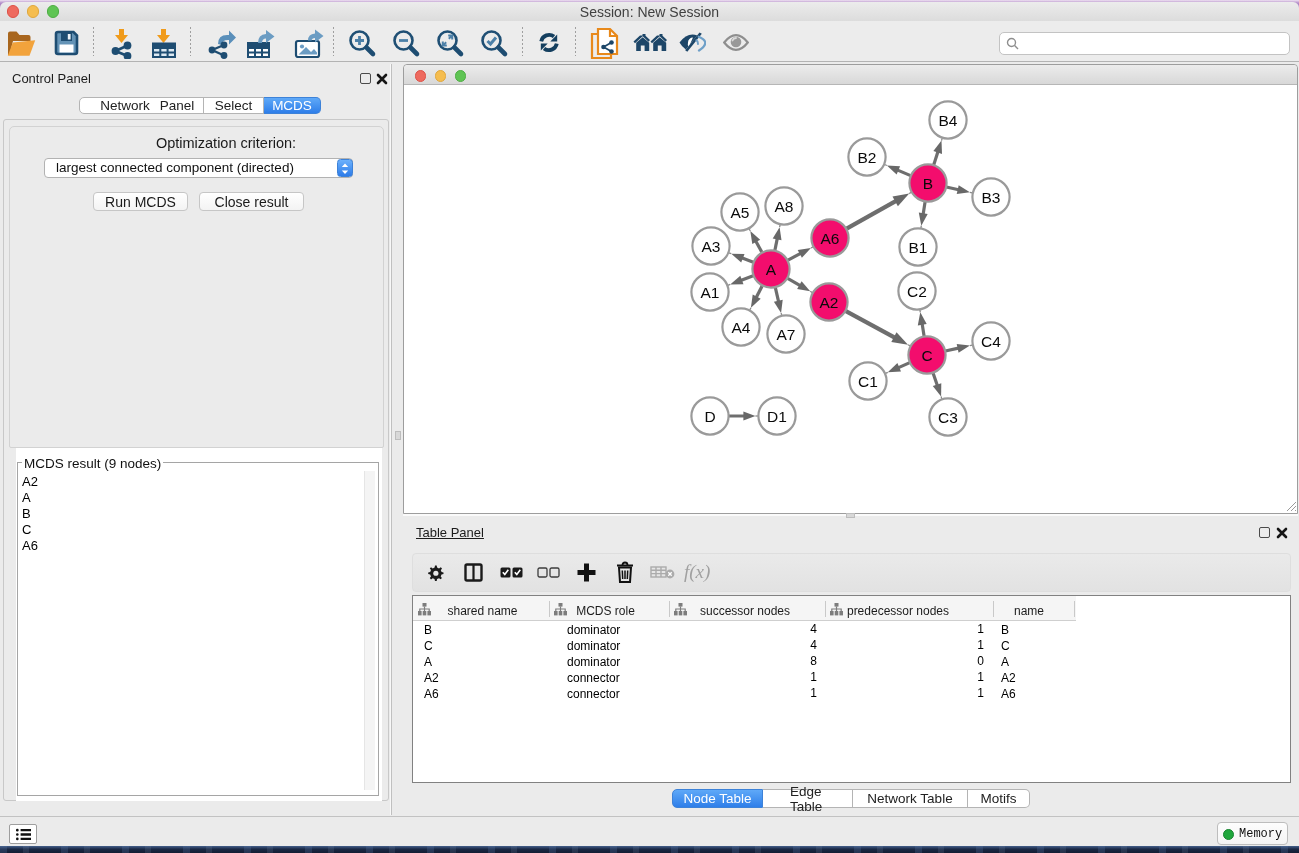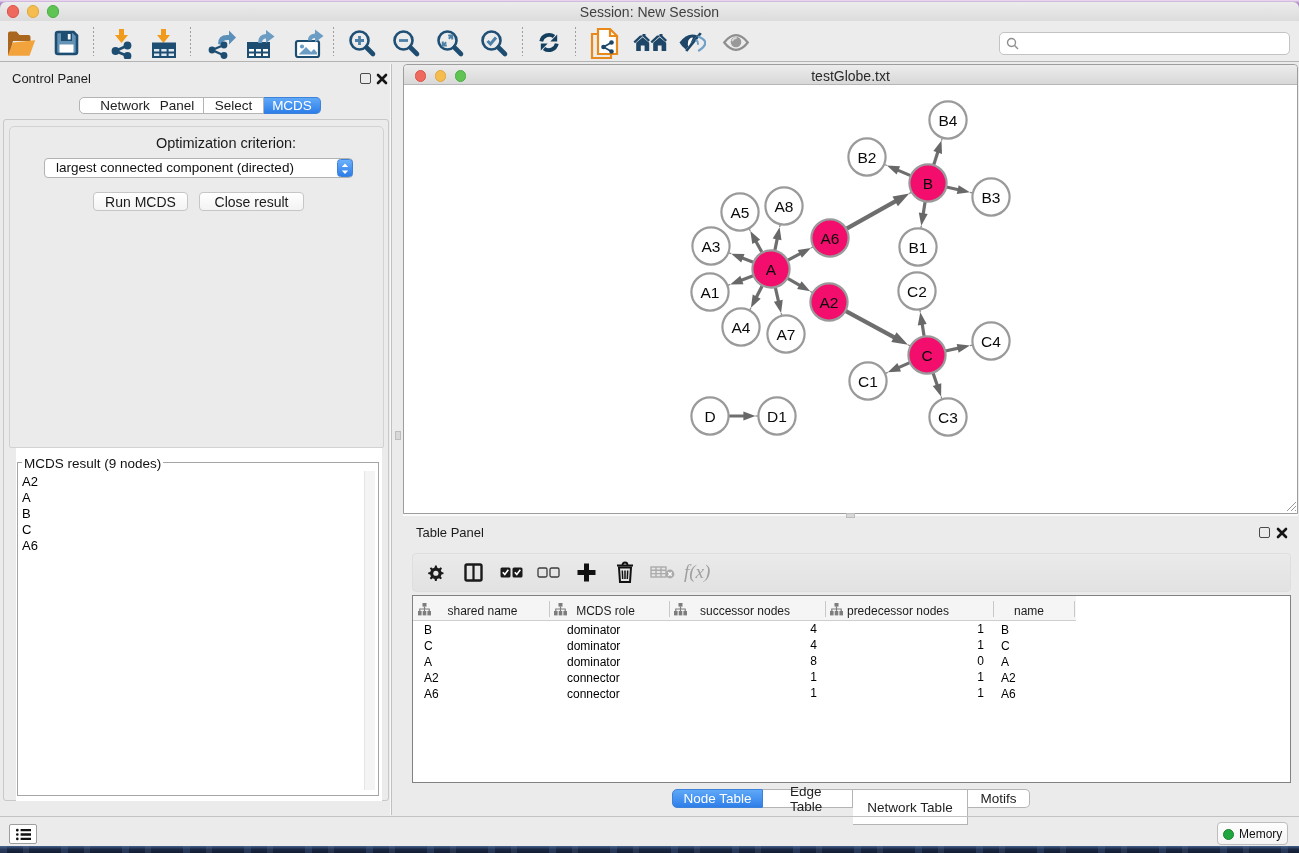--- a/index.html
+++ b/index.html
@@ -49,33 +49,33 @@
   
   #vdiv1 { left:390px; top:64px; width:1px; height:751px; background:#f8f8f8; }
   #vdiv2 { left:391px; top:64px; width:1px; height:751px; background:#c0c0c0; }
   
   #nwin { left:403px; top:64px; width:895px; height:450px; background:#fff; border:1px solid #9d9d9d; border-radius:4px 4px 0 0;}
   #nwin-tb { left:0; top:0; width:893px; height:20px; background:linear-gradient(#ececec,#d8d8d8);
       border-bottom:1px solid #b6b6b6; border-radius:4px 4px 0 0; }
   .tl2 { width:11.4px; height:11.4px; border-radius:50%; top:5.2px; }
   #nwin-title { width:893px; top:3px; text-align:center; font-size:14px; color:#2a2a2a; }
   
-  #tp-title { left:416px; top:525px; font-size:13px; color:#1c1c1c; }
+  #tp-title { left:416px; top:525px; font-size:13px; color:#1c1c1c;text-decoration:underline; }
   #tp-toolbar { left:412px; top:553px; width:879px; height:39px; background:linear-gradient(#eaeaea,#e2e2e2); border:1px solid #dedede; border-radius:4px; }
   #tbl { left:412px; top:595px; width:879px; height:188px; background:#fff; border:1px solid #818181; }
   #tbl-head { left:0px; top:0px; width:663px; height:25px; background:#f5f5f5; border-bottom:1px solid #cfcfcf; }
   .hdiv { position:absolute; top:5px; height:16px; width:1px; background:#c9c9c9; }
   .hlabel { position:absolute; top:8px; font-size:12px; color:#1c1c1c; text-align:center; }
   .cell { position:absolute; font-size:12px; color:#000; }
   
   
   #statusbar-line { left:0; top:816px; width:1299px; height:1px; background:#c2c2c2; }
   #listbtn { left:9px; top:824px; width:28px; height:20px; background:#ffffff; border:1px solid #9e9e9e; border-radius:2px; }
   #membtn { left:1217px; top:822px; width:71px; height:23px; background:linear-gradient(#fdfdfd,#f4f4f4); border:1px solid #bdbdbd; border-radius:4px;
-     font-size:12px; color:#111; }
+     font-size:12px; color:#111;font-family:Liberation Mono, monospace; }
 </style></head>
 <body>
 <div class="abs" id="app"></div>
 <div class="abs" id="wall-top"></div>
 <div class="abs" id="wall-bot"></div>
 
 <div class="abs" id="titlebar"></div>
 <div class="abs tl" id="tl-r"></div>
 <div class="abs tl" id="tl-y"></div>
 <div class="abs tl" id="tl-g"></div>
@@ -231,21 +231,20 @@
 <div class="abs" id="gscroll"></div>
 <div class="abs" id="vdiv1"></div>
 <div class="abs" id="vdiv2"></div>
 <div class="abs" style="left:395px;top:431px;width:6px;height:9px;background:#d8d8d8;border:1px solid #bdbdbd"></div>
 
 <div class="abs" id="nwin">
  <div class="abs" id="nwin-tb"></div>
  <div class="abs tl2" style="left:11px;background:#ee6a5f;border:1px solid #dd5147"></div>
  <div class="abs tl2" style="left:31px;background:#f5bd4f;border:1px solid #e0a73c"></div>
  <div class="abs tl2" style="left:51px;background:#5fc454;border:1px solid #4dad43"></div>
- <div class="abs" id="nwin-title">testGlobe.txt</div>
 </div>
 <svg class="abs" style="left:404px;top:85px" width="894" height="427" viewBox="0 0 894 427">
 <line x1="358.6" y1="168.5" x2="351.3" y2="155.2" stroke="#6e6e6e" stroke-width="3.2"></line>
 <line x1="346.3" y1="146.0" x2="345.1" y2="143.8" stroke="#8a8a8a" stroke-width="1.3"></line>
 <polygon points="346.3,146.0 356.2,154.8 348.3,159.1" fill="#686868"></polygon>
 <line x1="370.6" y1="166.8" x2="373.5" y2="152.4" stroke="#6e6e6e" stroke-width="3.2"></line>
 <line x1="375.6" y1="142.2" x2="376.1" y2="139.7" stroke="#8a8a8a" stroke-width="1.3"></line>
 <polygon points="375.6,142.2 377.5,155.3 368.7,153.5" fill="#686868"></polygon>
 <line x1="350.6" y1="177.7" x2="337.0" y2="172.5" stroke="#6e6e6e" stroke-width="3.2"></line>
 <line x1="327.2" y1="168.7" x2="324.8" y2="167.8" stroke="#8a8a8a" stroke-width="1.3"></line>
@@ -460,21 +459,21 @@
 <div class="cell" style="left:491px;top:74px;width:80px;text-align:right">1</div>
 <div class="cell" style="left:588px;top:75px">A2</div>
 <div class="cell" style="left:11px;top:91px">A6</div>
 <div class="cell" style="left:154px;top:91px">connector</div>
 <div class="cell" style="left:324px;top:90px;width:80px;text-align:right">1</div>
 <div class="cell" style="left:491px;top:90px;width:80px;text-align:right">1</div>
 <div class="cell" style="left:588px;top:91px">A6</div>
 </div>
 <div class="abs seg blue" style="left:672px;top:789px;width:91px;height:19px;border-radius:5px 0 0 5px;">Node Table</div>
 <div class="abs seg" style="left:763px;top:789px;width:90px;height:19px;border-left:none;padding-left:27px;">Edge Table</div>
-<div class="abs seg" style="left:853px;top:789px;width:115px;height:36px;border-left:none;">Network Table</div>
+<div class="abs seg" style="left:853px;top:789px;width:115px;height:19px;border-left:none;">Network Table</div>
 <div class="abs seg" style="left:968px;top:789px;width:62px;height:19px;border-left:none;border-radius:0 5px 5px 0;">Motifs</div>
 
 <div class="abs" id="statusbar-line"></div>
 <div class="abs" id="listbtn"><svg width="16" height="13" viewBox="0 0 16 13" style="margin:3px 0 0 6px">
  <g fill="#111">
         <rect x="0" y="0.8" width="2.6" height="2.6" rx="1.2"></rect>
         <rect x="0" y="5.2" width="2.6" height="2.6" rx="1.2"></rect>
         <rect x="0" y="9.6" width="2.6" height="2.6" rx="1.2"></rect>
       </g>
  <path d="M4.6 2.1 L15 2.1 M4.6 6.5 L15 6.5 M4.6 10.9 L15 10.9" stroke="#111" stroke-width="2.4"></path>

